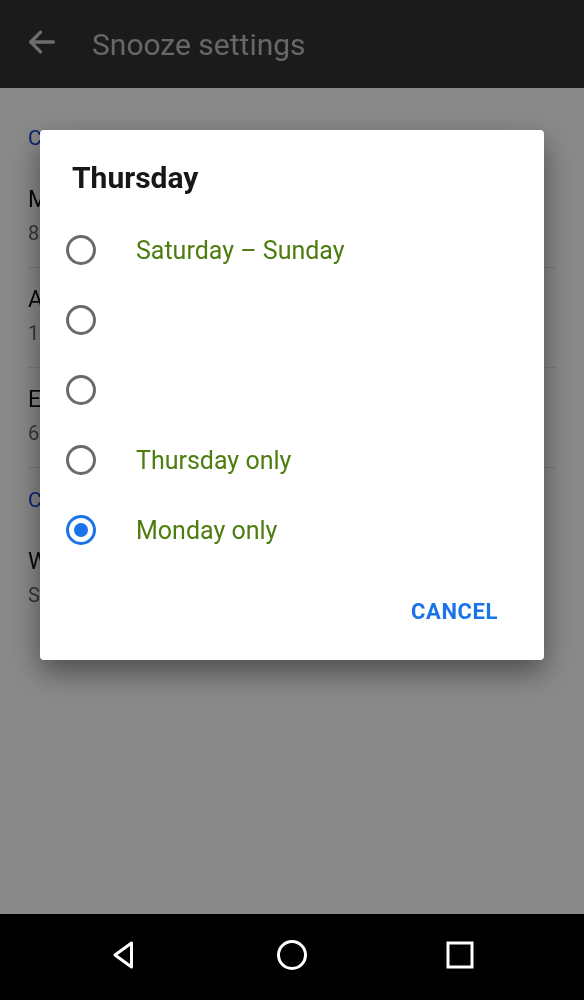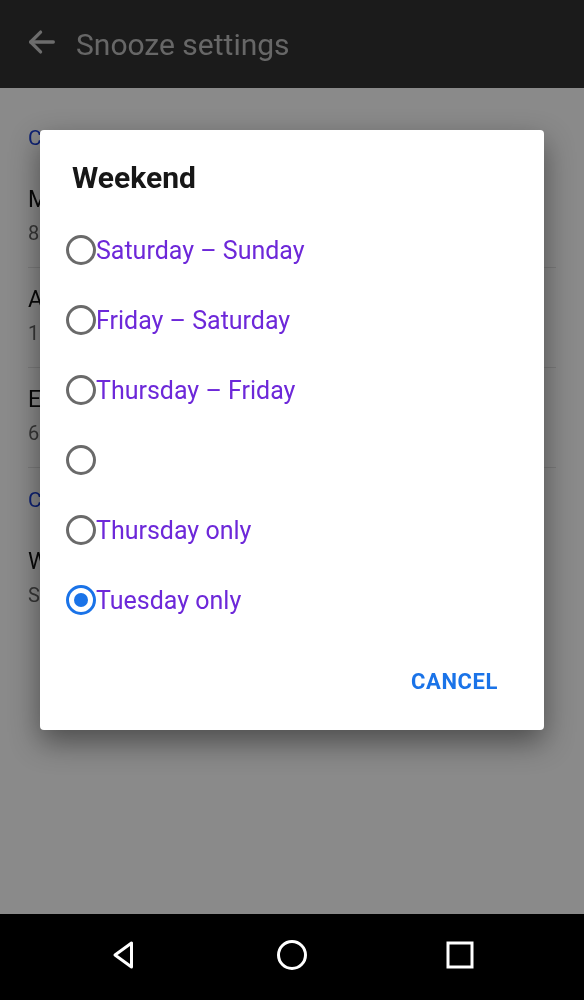--- a/index.html
+++ b/index.html
@@ -35,21 +35,21 @@
       display: flex;
       align-items: center;
       justify-content: center;
       width: 44px;
       height: 44px;
     }
     .app-bar .back svg { width: 34px; height: 34px; }
     .app-bar .title {
       color: #bfbfbf;
       font-size: 30px;
-      margin-left: 12px;
+      margin-left: 28px;
       font-weight: 400;
     }
 
     .page-body {
       flex: 1;
       background: #ffffff;
       padding: 24px 28px 0 28px;
     }
     .link-row {
       color: #1a3fd6;
@@ -119,21 +119,22 @@
     }
     .radio.selected::after {
       content: "";
       width: 14px;
       height: 14px;
       border-radius: 50%;
       background: #1a73e8;
     }
     .option-label {
       font-size: 25px;
-      color: #6d28d9;
+      color: #4d7c0f;
+      margin-left: 40px;
     }
     .dialog-actions {
       display: flex;
       justify-content: flex-end;
       padding: 22px 20px 18px 20px;
     }
     .dialog-btn {
       background: none;
       border: none;
       color: #1a73e8;
@@ -204,45 +205,40 @@
     <div class="setting-row" style="border-bottom:none;">
       <div class="label">W</div>
       <div class="value">S</div>
     </div>
   </div>
 </div>
 
 <div class="scrim"></div>
 
 <div class="dialog">
-  <div class="dialog-title">Weekend</div>
+  <div class="dialog-title">Thursday</div>
 
   <div class="options">
     <div class="option">
       <span class="radio"></span>
       <span class="option-label">Saturday – Sunday</span>
     </div>
     <div class="option">
       <span class="radio"></span>
-      <span class="option-label">Friday – Saturday</span>
-    </div>
-    <div class="option">
-      <span class="radio"></span>
-      <span class="option-label">Thursday – Friday</span>
     </div>
     <div class="option">
       <span class="radio"></span>
     </div>
     <div class="option">
       <span class="radio"></span>
       <span class="option-label">Thursday only</span>
     </div>
     <div class="option">
       <span class="radio selected"></span>
-      <span class="option-label">Tuesday only</span>
+      <span class="option-label">Monday only</span>
     </div>
   </div>
 
   <div class="dialog-actions">
     <button class="dialog-btn">CANCEL</button>
   </div>
 </div>
 
 <div class="nav-bar">
   <div class="nav-btn">

